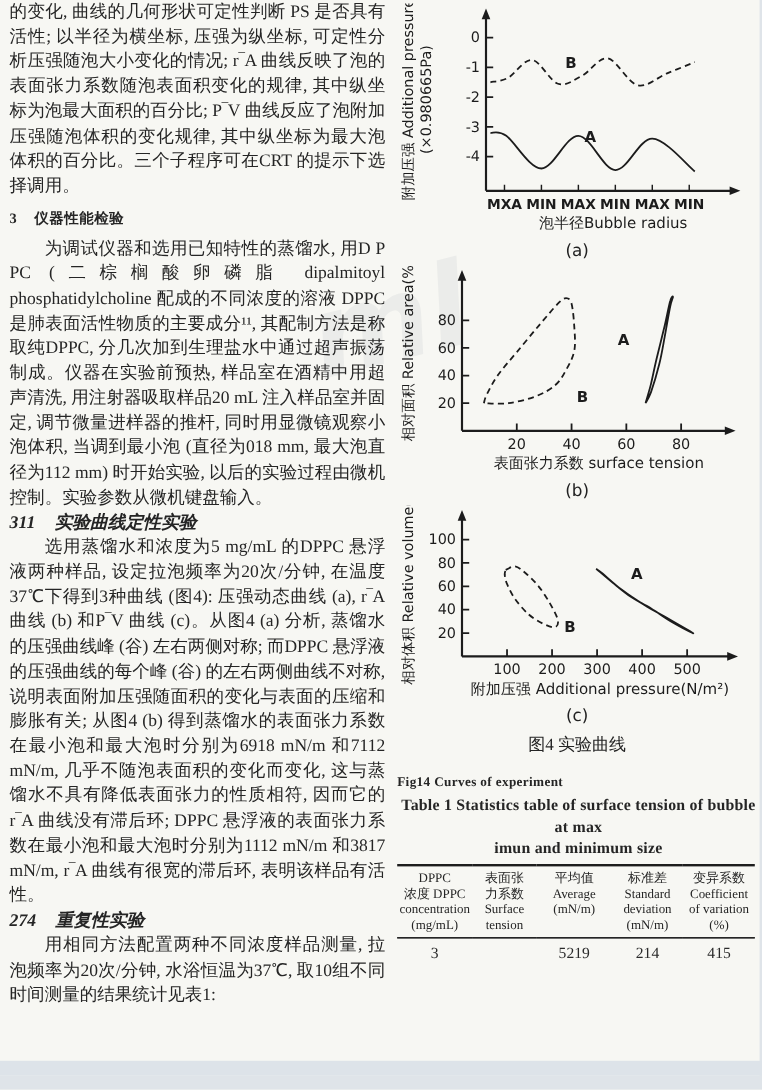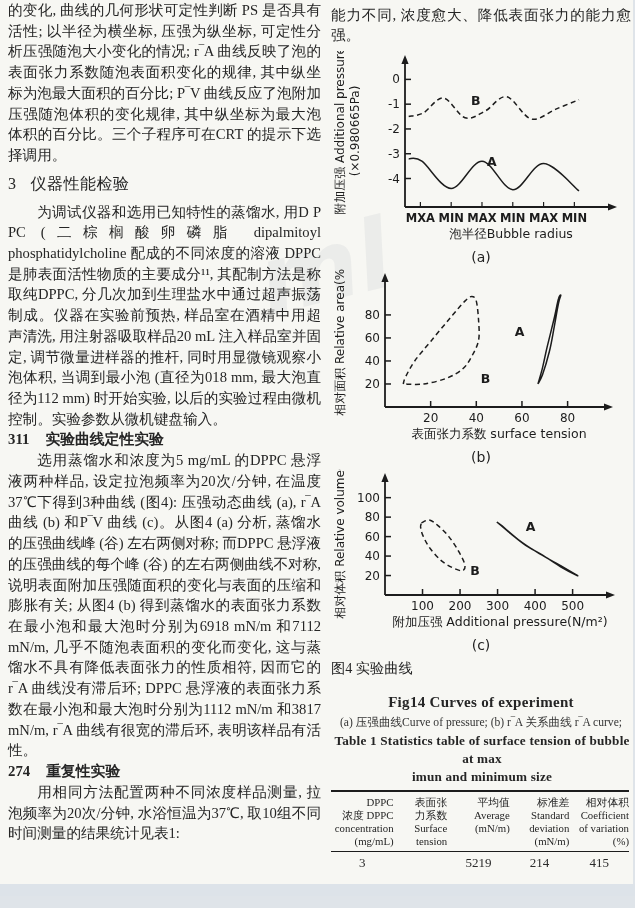--- a/index.html
+++ b/index.html
@@ -27,57 +27,57 @@
   }
   .col-right{
     position:absolute;left:331px;top:3px;width:300px;
   }
   .para{
     font-size:14.6px;line-height:20.7px;text-align:justify;
     margin:0;white-space:normal;
   }
   .para.indent{text-indent:2em;font-family:Liberation Serif, serif;}
   .h-main{
-    font-size:16px;font-weight:normal;margin:8px 0 7px 0;
+    font-size:12px;font-weight:bold;margin:8px 0 7px 0;
     letter-spacing:.5px;
   }
   .h-main .h-num{margin-right:14px;}
   .h-sub{
-    font-size:14.8px;font-weight:bold;margin:1px 0 1px 0;
+    font-size:14.8px;font-weight:bold;margin:1px 0 1px 0;font-style:italic;
   }
   .h-sub .h-num{margin-right:16px;}
   .rc-topline{font-size:14.6px;line-height:20px;margin:2px 0 6px 0;}
   .figure-block{width:300px;}
   .chart-wrap{width:298px;margin-left:0;}
   .chart-wrap svg{display:block;}
   .chart-caption{
     text-align:center;font-size:14px;line-height:16px;margin:0 0 4px 0;
     font-family:"DejaVu Sans",sans-serif;color:#222;
   }
-  .figcap-zh{font-size:14.2px;margin:6px 0 2px 0;}
+  .figcap-zh{text-align:center;font-size:14.2px;margin:6px 0 2px 0;}
   .figcap-en{
-    text-align:center;font-size:15px;font-weight:bold;margin:16px 0 4px 0;
+    font-size:11px;font-weight:bold;margin:16px 0 4px 0;
     font-family:"Liberation Serif",serif;letter-spacing:.3px;
   }
   .figcap-note{
     font-size:11.6px;line-height:16.5px;color:#333;text-align:center;margin:0;
   }
   .tblcap-zh{font-size:14px;font-weight:bold;margin:12px 0 3px 2px;}
   .tblcap-en{
     font-size:13.2px;font-weight:bold;margin:0 0 4px 2px;
     white-space:pre-line;line-height:18px;letter-spacing:.2px;text-align:center;
   }
   table.stats{
     width:298px;border-collapse:collapse;
     border-top:2px solid #1d1d1d;
     font-family:"Liberation Serif",serif;
   }
   table.stats thead th{
     font-weight:normal;font-size:10.8px;line-height:13px;
-    white-space:pre-line;text-align:right;vertical-align:top;
+    white-space:pre-line;text-align:center;vertical-align:top;
     padding:4px 0 3px 0;border-bottom:1.5px solid #1d1d1d;
   }
   table.stats tbody td{
     font-size:13px;text-align:center;padding:3.5px 0 3.5px 0;
     color:#2a2a2a;
   }
   .bottom-strip{
     position:absolute;left:0;bottom:0;width:635px;height:12px;
     background:#dde3e9;
   }
@@ -99,21 +99,20 @@
 
     <p class="para indent">选用蒸馏水和浓度为5 mg/mL 的DPPC 悬浮液两种样品, 设定拉泡频率为20次/分钟, 在温度37℃下得到3种曲线 (图4): 压强动态曲线 (a), r‾A 曲线 (b) 和P‾V 曲线 (c)。从图4 (a) 分析, 蒸馏水的压强曲线峰 (谷) 左右两侧对称; 而DPPC 悬浮液的压强曲线的每个峰 (谷) 的左右两侧曲线不对称, 说明表面附加压强随面积的变化与表面的压缩和膨胀有关; 从图4 (b) 得到蒸馏水的表面张力系数在最小泡和最大泡时分别为6918 mN/m 和7112 mN/m, 几乎不随泡表面积的变化而变化, 这与蒸馏水不具有降低表面张力的性质相符, 因而它的 r‾A 曲线没有滞后环; DPPC 悬浮液的表面张力系数在最小泡和最大泡时分别为1112 mN/m 和3817 mN/m, r‾A 曲线有很宽的滞后环, 表明该样品有活性。</p>
 
     <h3 class="h-sub"><span class="h-num">274</span><span>重复性实验</span></h3>
 
     <p class="para indent">用相同方法配置两种不同浓度样品测量, 拉泡频率为20次/分钟, 水浴恒温为37℃, 取10组不同时间测量的结果统计见表1:</p>
 
   </div>
 
   <div class="col-right">
-    <p class="para rc-topline">能力不同, 浓度愈大、降低表面张力的能力愈强。</p>
 
     <div class="figure-block">
       <div class="chart-wrap">
         <svg id="chart-0" viewBox="0 0 298 198" width="298" height="198">
             <line x1="74" y1="156" x2="74" y2="11" stroke="#1c1c1c" stroke-width="1.8"></line>
             <polygon points="74,4 70.4,13 77.6,13" fill="#1c1c1c"></polygon>
             <line x1="74" y1="156" x2="279" y2="156" stroke="#1c1c1c" stroke-width="1.8"></line>
             <polygon points="286,156 277,152.4 277,159.6" fill="#1c1c1c"></polygon>
             <line x1="74" y1="28.389380530973455" x2="80" y2="28.389380530973455" stroke="#1c1c1c" stroke-width="1.5"></line>
             <text x="69" y="32.389380530973455" text-anchor="end" style="font-family:'DejaVu Sans',sans-serif;font-size:12px;fill:#1c1c1c">0</text>
@@ -211,21 +210,20 @@
             <path d="M90.39646017699116,53.964601769911496C91.7,53.5 95.5,50.6 98.3,51.0C101.1,51.5 104.0,54.1 107.3,56.9C110.5,59.6 114.4,63.4 117.8,67.6C121.2,71.8 124.9,77.5 127.5,82.2C130.2,86.9 133.3,92.6 133.9,95.8C134.5,99.1 133.4,101.2 131.3,101.7C129.2,102.2 125.2,100.5 121.5,98.7C117.9,97.0 113.4,94.4 109.5,91.0C105.7,87.5 101.3,82.5 98.3,78.3C95.3,74.1 93.0,69.1 91.5,65.6C90.1,62.2 89.8,59.8 89.6,57.9C89.5,55.9 90.3,54.6 90.4,54.0" fill="none" stroke="#1c1c1c" stroke-width="1.5" stroke-dasharray="5 3.5"></path>
             <path d="M165.81592920353984,52.991150442477874C168.1,54.9 174.9,60.8 179.7,64.7C184.5,68.6 189.4,72.8 194.7,76.4C200.0,79.9 205.8,82.5 211.6,86.1C217.4,89.7 223.9,94.4 229.6,97.8C235.4,101.2 244.1,105.6 246.1,106.5C248.1,107.5 245.2,105.7 241.6,103.6C238.0,101.5 230.7,97.3 224.7,93.9C218.8,90.5 212.2,87.1 206.0,83.2C199.7,79.3 193.0,74.9 187.2,70.5C181.4,66.1 174.6,59.8 171.1,56.9C167.5,54.0 166.7,53.6 165.8,53.0" fill="none" stroke="#1c1c1c" stroke-width="1.5"></path>
             <text x="199.58584070796462" y="61.75221238938053" text-anchor="middle" style="font-family:'DejaVu Sans',sans-serif;font-size:12.5px;font-weight:600;fill:#1c1c1c">A</text>
             <text x="144.05309734513276" y="105.5575221238938" text-anchor="middle" style="font-family:'DejaVu Sans',sans-serif;font-size:12.5px;font-weight:600;fill:#1c1c1c">B</text>
           </svg>
       </div>
       <div class="chart-caption">(c)</div>
 
       <div class="figcap-zh">图4  实验曲线</div>
       <div class="figcap-en">Fig14  Curves of experiment</div>
-      <p class="figcap-note">(a) 压强曲线Curve of pressure;   (b) r‾A 关系曲线 r‾A curve;</p>
     </div>
 
     <div class="tblcap-en">Table 1  Statistics table of surface tension of bubble at max
 imun and minimum size</div>
 
     <table class="stats">
       <thead>
         <tr>
           <th style="width:21%">DPPC
 浓度 DPPC
@@ -235,21 +233,21 @@
 力系数
 Surface
 tension</th>
           <th style="width:21%">平均值
 Average
 (mN/m)</th>
           <th style="width:20%">标准差
 Standard
 deviation
 (mN/m)</th>
-          <th style="width:20%">相对体积
+          <th style="width:20%">变异系数
 Coefficient
 of variation
 (%)</th>
         </tr>
       </thead>
       <tbody>
         <tr>
           <td>3</td>
           <td></td>
           <td>5219</td>

